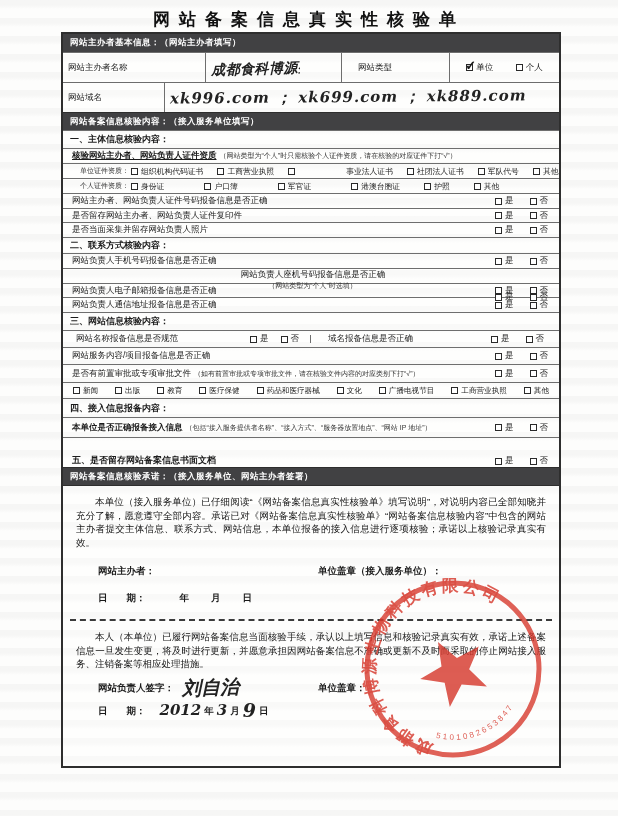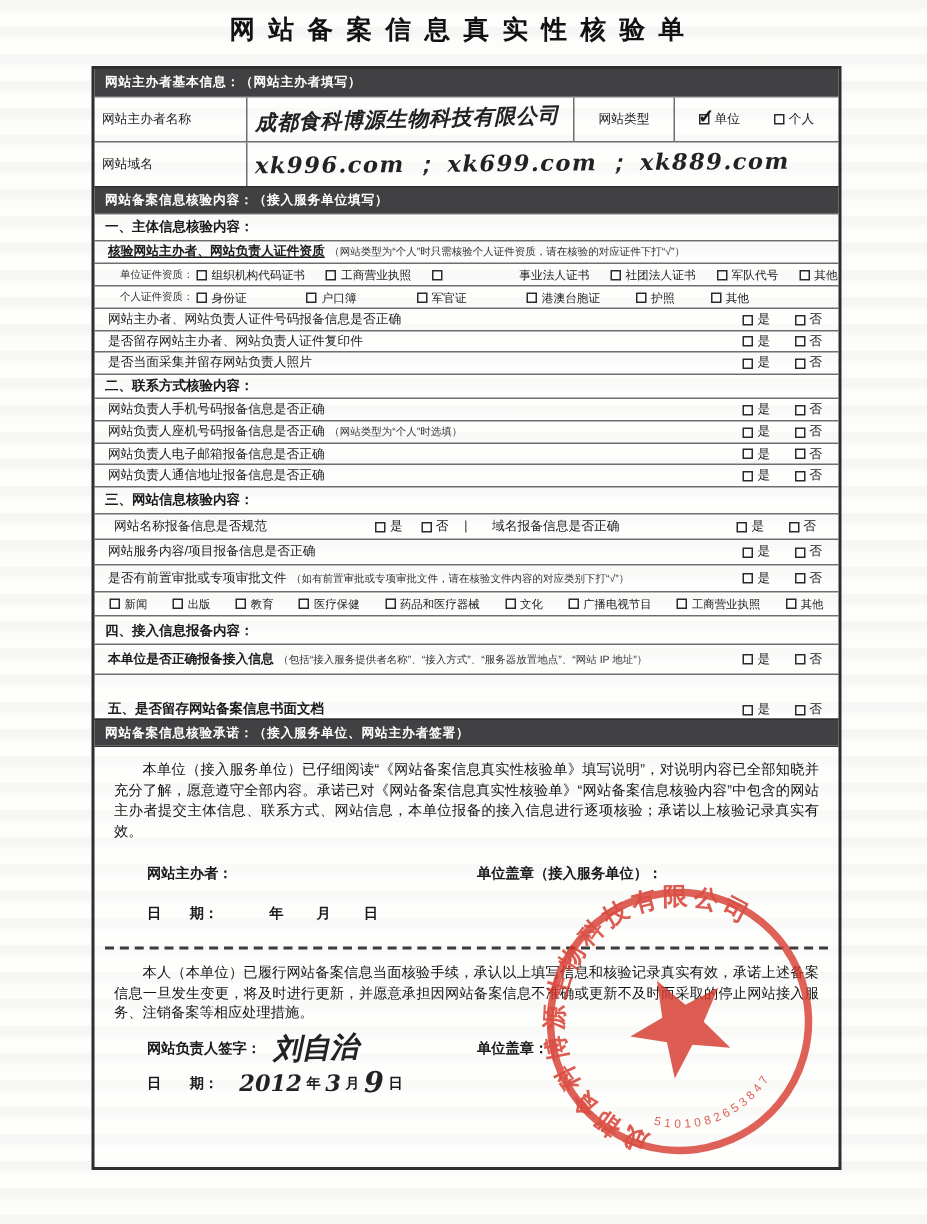--- a/index.html
+++ b/index.html
@@ -9,21 +9,21 @@
     background:
       repeating-linear-gradient(180deg, rgba(90,90,90,0.045) 0px, rgba(90,90,90,0.045) 5px, rgba(255,255,255,0) 9px, rgba(255,255,255,0) 18px),
       #fdfdfc;
     font-family:"Liberation Sans", sans-serif;color:#1b1b1b;overflow:hidden;
   }
   .title{
     position:absolute;top:8px;left:0;width:100%;text-align:center;
     font-size:17px;font-weight:bold;letter-spacing:9px;color:#111;
   }
   .sheet{
-    position:absolute;left:61px;top:44px;width:496px;
+    position:absolute;left:61px;top:32px;width:496px;
     border:2px solid #2e2e2e;background:rgba(255,255,255,0.35);
   }
   .sheet *{box-sizing:border-box;}
   .bar{
     height:18px;background:#414143;color:#fff;font-size:8.5px;font-weight:bold;
     display:flex;align-items:center;padding-left:7px;letter-spacing:0.5px;
     border-top:1px solid #2e2e2e;
   }
   .bar:first-child{border-top:none;}
   .row{
@@ -71,21 +71,21 @@
 <body>
 
 <div class="page">
 
   <div class="title">网站备案信息真实性核验单</div>
 
   <div class="sheet">
 
     <div class="bar">网站主办者基本信息：（网站主办者填写）</div>
 
-    <div class="row" style="height:30px;padding:0;">
+    <div class="row" style="height:30px;padding:0;gap:41px;">
       <div class="cellL" style="border-left:none;width:101px;">网站主办者名称</div>
       <div class="cellL" style="flex:1;overflow:hidden;">
         <span class="hand name-hand">成都食科博源生物科技有限公司</span>
       </div>
       <div class="cellL" style="width:67px;justify-content:center;">网站类型</div>
       <div class="cellL" style="width:110px;justify-content:space-around;">
         <span class="opt">
           <span class="cb checked"></span>
           <span>单位</span>
         </span>
@@ -216,21 +216,21 @@
           <span class="opt">
             <span class="cb"></span>
             <span>是</span>
           </span>
           <span class="opt">
             <span class="cb"></span>
             <span>否</span>
           </span>
         </span>
     </div>
-    <div class="row" style="height:15px;">
+    <div class="row" style="height:15px;flex-direction:column;">
       <span class="lbl">网站负责人座机号码报备信息是否正确</span>
       <span class="note">（网站类型为“个人”时选填）</span>
       <span class="yn">
           <span class="opt">
             <span class="cb"></span>
             <span>是</span>
           </span>
           <span class="opt">
             <span class="cb"></span>
             <span>否</span>

